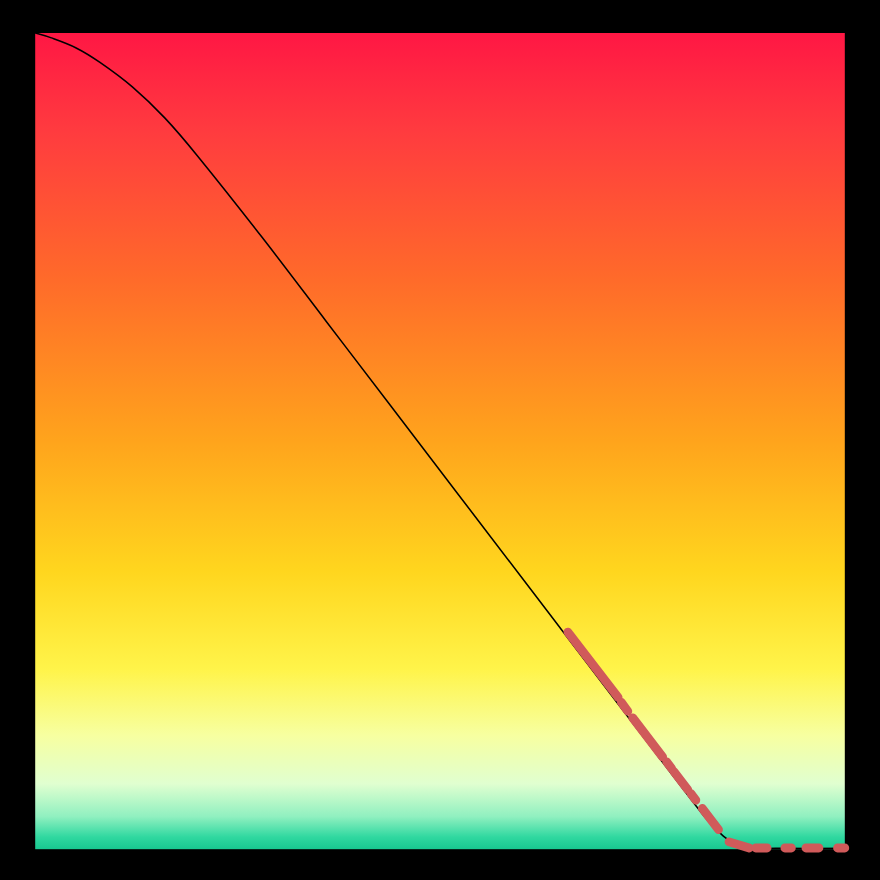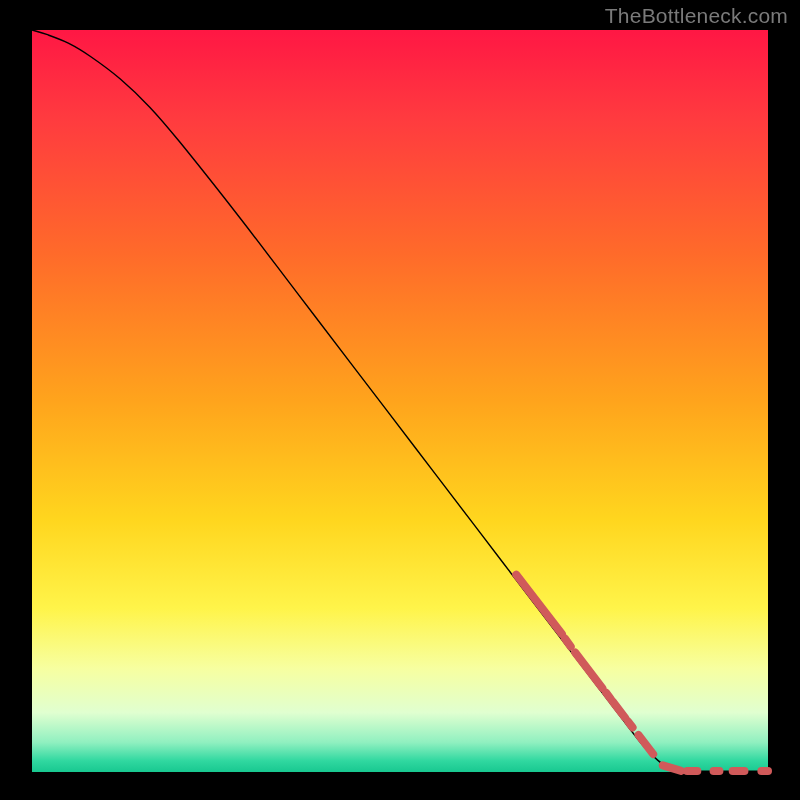--- a/index.html
+++ b/index.html
@@ -65,14 +65,13 @@
         <line x1="628.16" y1="721.54" x2="632.58" y2="727.48" stroke="#d05a5a" stroke-width="8" stroke-linecap="round"></line>
         <line x1="638.46" y1="734.90" x2="653.18" y2="754.19" stroke="#d05a5a" stroke-width="8" stroke-linecap="round"></line>
         <line x1="662.75" y1="765.32" x2="681.15" y2="770.89" stroke="#d05a5a" stroke-width="8" stroke-linecap="round"></line>
         <line x1="687.04" y1="770.89" x2="697.34" y2="770.89" stroke="#d05a5a" stroke-width="8" stroke-linecap="round"></line>
         <line x1="713.54" y1="770.89" x2="719.42" y2="770.89" stroke="#d05a5a" stroke-width="8" stroke-linecap="round"></line>
         <line x1="732.67" y1="770.89" x2="744.45" y2="770.89" stroke="#d05a5a" stroke-width="8" stroke-linecap="round"></line>
         <line x1="761.38" y1="770.89" x2="768.00" y2="770.89" stroke="#d05a5a" stroke-width="8" stroke-linecap="round"></line>
       </g>
   </svg>
 
-  <div class="attribution">TheBottleneck.com</div>
 </div>
 
 </body></html>

